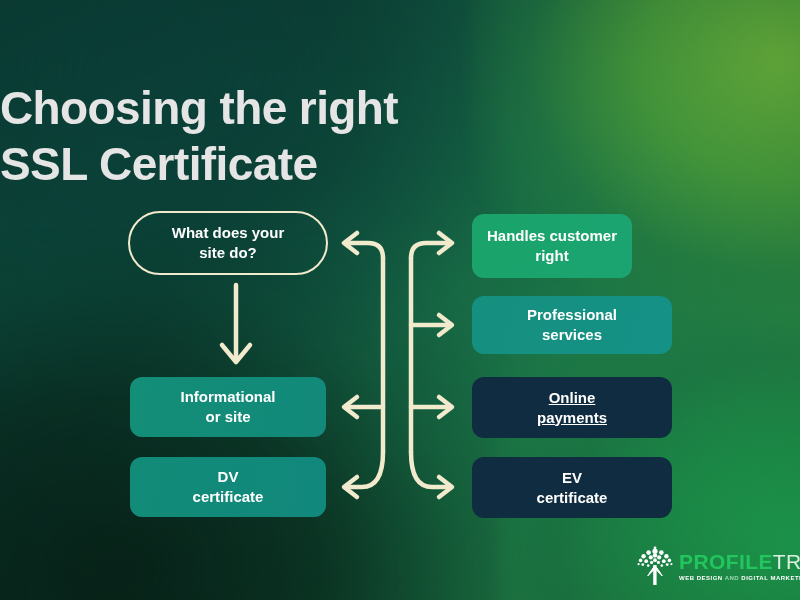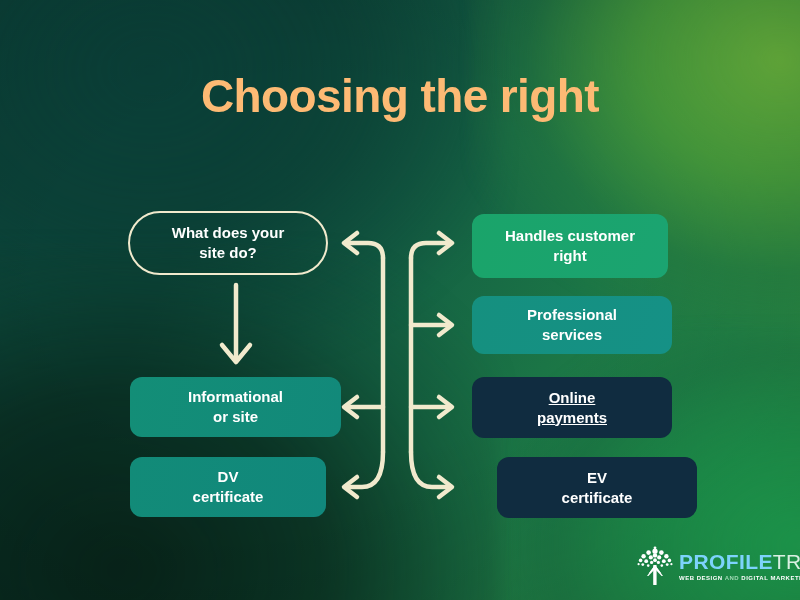--- a/index.html
+++ b/index.html
@@ -53,23 +53,23 @@
   }
   .bg-vignette {
     position: absolute; inset: 0;
     background: radial-gradient(ellipse at 40% 45%, rgba(0,0,0,0) 40%, rgba(0,0,0,0.16) 100%);
   }
 
   
   .title {
     position: absolute;
     left: 0; right: 0;
-    top: 68px;
-    text-align: center;
-    color: #fdba74;
+    top: 80px;
+    text-align: left;
+    color: #e5e5e5;
     font-size: 46px;
     font-weight: bold;
     line-height: 1.22;
     letter-spacing: -0.6px;
   }
   .title .line { display: block; }
 
   
   .node {
     position: absolute;
@@ -88,32 +88,32 @@
   .node.pill {
     border-radius: 40px;
     background: transparent;
     border: 2.5px solid #f1eacd;
     color: #ffffff;
   }
   .node .lbl { display: block; }
 
   
   #node-question { left: 128px; top: 211px; width: 200px; height: 64px; }
-  #node-informational { left: 130px; top: 377px; width: 211px; height: 60px;
+  #node-informational { left: 130px; top: 377px; width: 196px; height: 60px;
       background: linear-gradient(100deg, #138e77 0%, #12897a 100%); }
   #node-dv { left: 130px; top: 457px; width: 196px; height: 60px;
       background: linear-gradient(100deg, #128b78 0%, #11887c 100%); }
-  #node-handles { left: 472px; top: 214px; width: 196px; height: 64px;
+  #node-handles { left: 472px; top: 214px; width: 160px; height: 64px;
       background: linear-gradient(110deg, #1aa46a 0%, #1ba471 100%); }
   #node-professional { left: 472px; top: 296px; width: 200px; height: 58px;
       background: linear-gradient(110deg, #15907f 0%, #159186 100%); }
   #node-online { left: 472px; top: 377px; width: 200px; height: 61px;
       background: #102c40; text-decoration: underline; }
   #node-ev { left: 472px; top: 457px; width: 200px; height: 61px;
-      background: #102c40; margin-left: 25px; }
+      background: #102c40; }
 
   
   #connectors {
     position: absolute;
     left: 0; top: 0;
     width: 800px; height: 600px;
     pointer-events: none;
   }
 
   
@@ -128,21 +128,21 @@
   }
   #logo .tree { flex: 0 0 auto; margin-right: 5px; }
   #logo .wordmark { display: flex; flex-direction: column; justify-content: center; }
   #logo .brand {
     font-size: 21px;
     font-weight: bold;
     letter-spacing: 0.4px;
     line-height: 1;
     white-space: nowrap;
   }
-  #logo .brand .b1 { color: #7dd3fc; }
+  #logo .brand .b1 { color: #22c55e; }
   #logo .brand .b2 { color: #d9f0e2; font-weight: normal; }
   #logo .tagline {
     font-size: 6px;
     font-weight: bold;
     letter-spacing: 0.5px;
     line-height: 1;
     margin-top: 3px;
     white-space: nowrap;
   }
   #logo .tagline .t1 { color: #ffffff; }
@@ -156,20 +156,21 @@
 
   <div class="bg-base"></div>
   <div class="bg-dark-tl"></div>
   <div class="bg-glow-tr"></div>
   <div class="bg-glow-br"></div>
   <div class="bg-dark-bl"></div>
   <div class="bg-vignette"></div>
 
   <div class="title">
     <span class="line">Choosing the right</span>
+    <span class="line">SSL Certificate</span>
   </div>
 
   <svg id="connectors" viewBox="0 0 800 600" xmlns="http://www.w3.org/2000/svg">
     <g fill="none" stroke="#f1eacd" stroke-width="4.5" stroke-linecap="round" stroke-linejoin="round">
 
       <g>
         <path d="M 236 285 L 236 360"></path>
         <path d="M 222 345 L 236 362 L 250 345"></path>
       </g>
 

